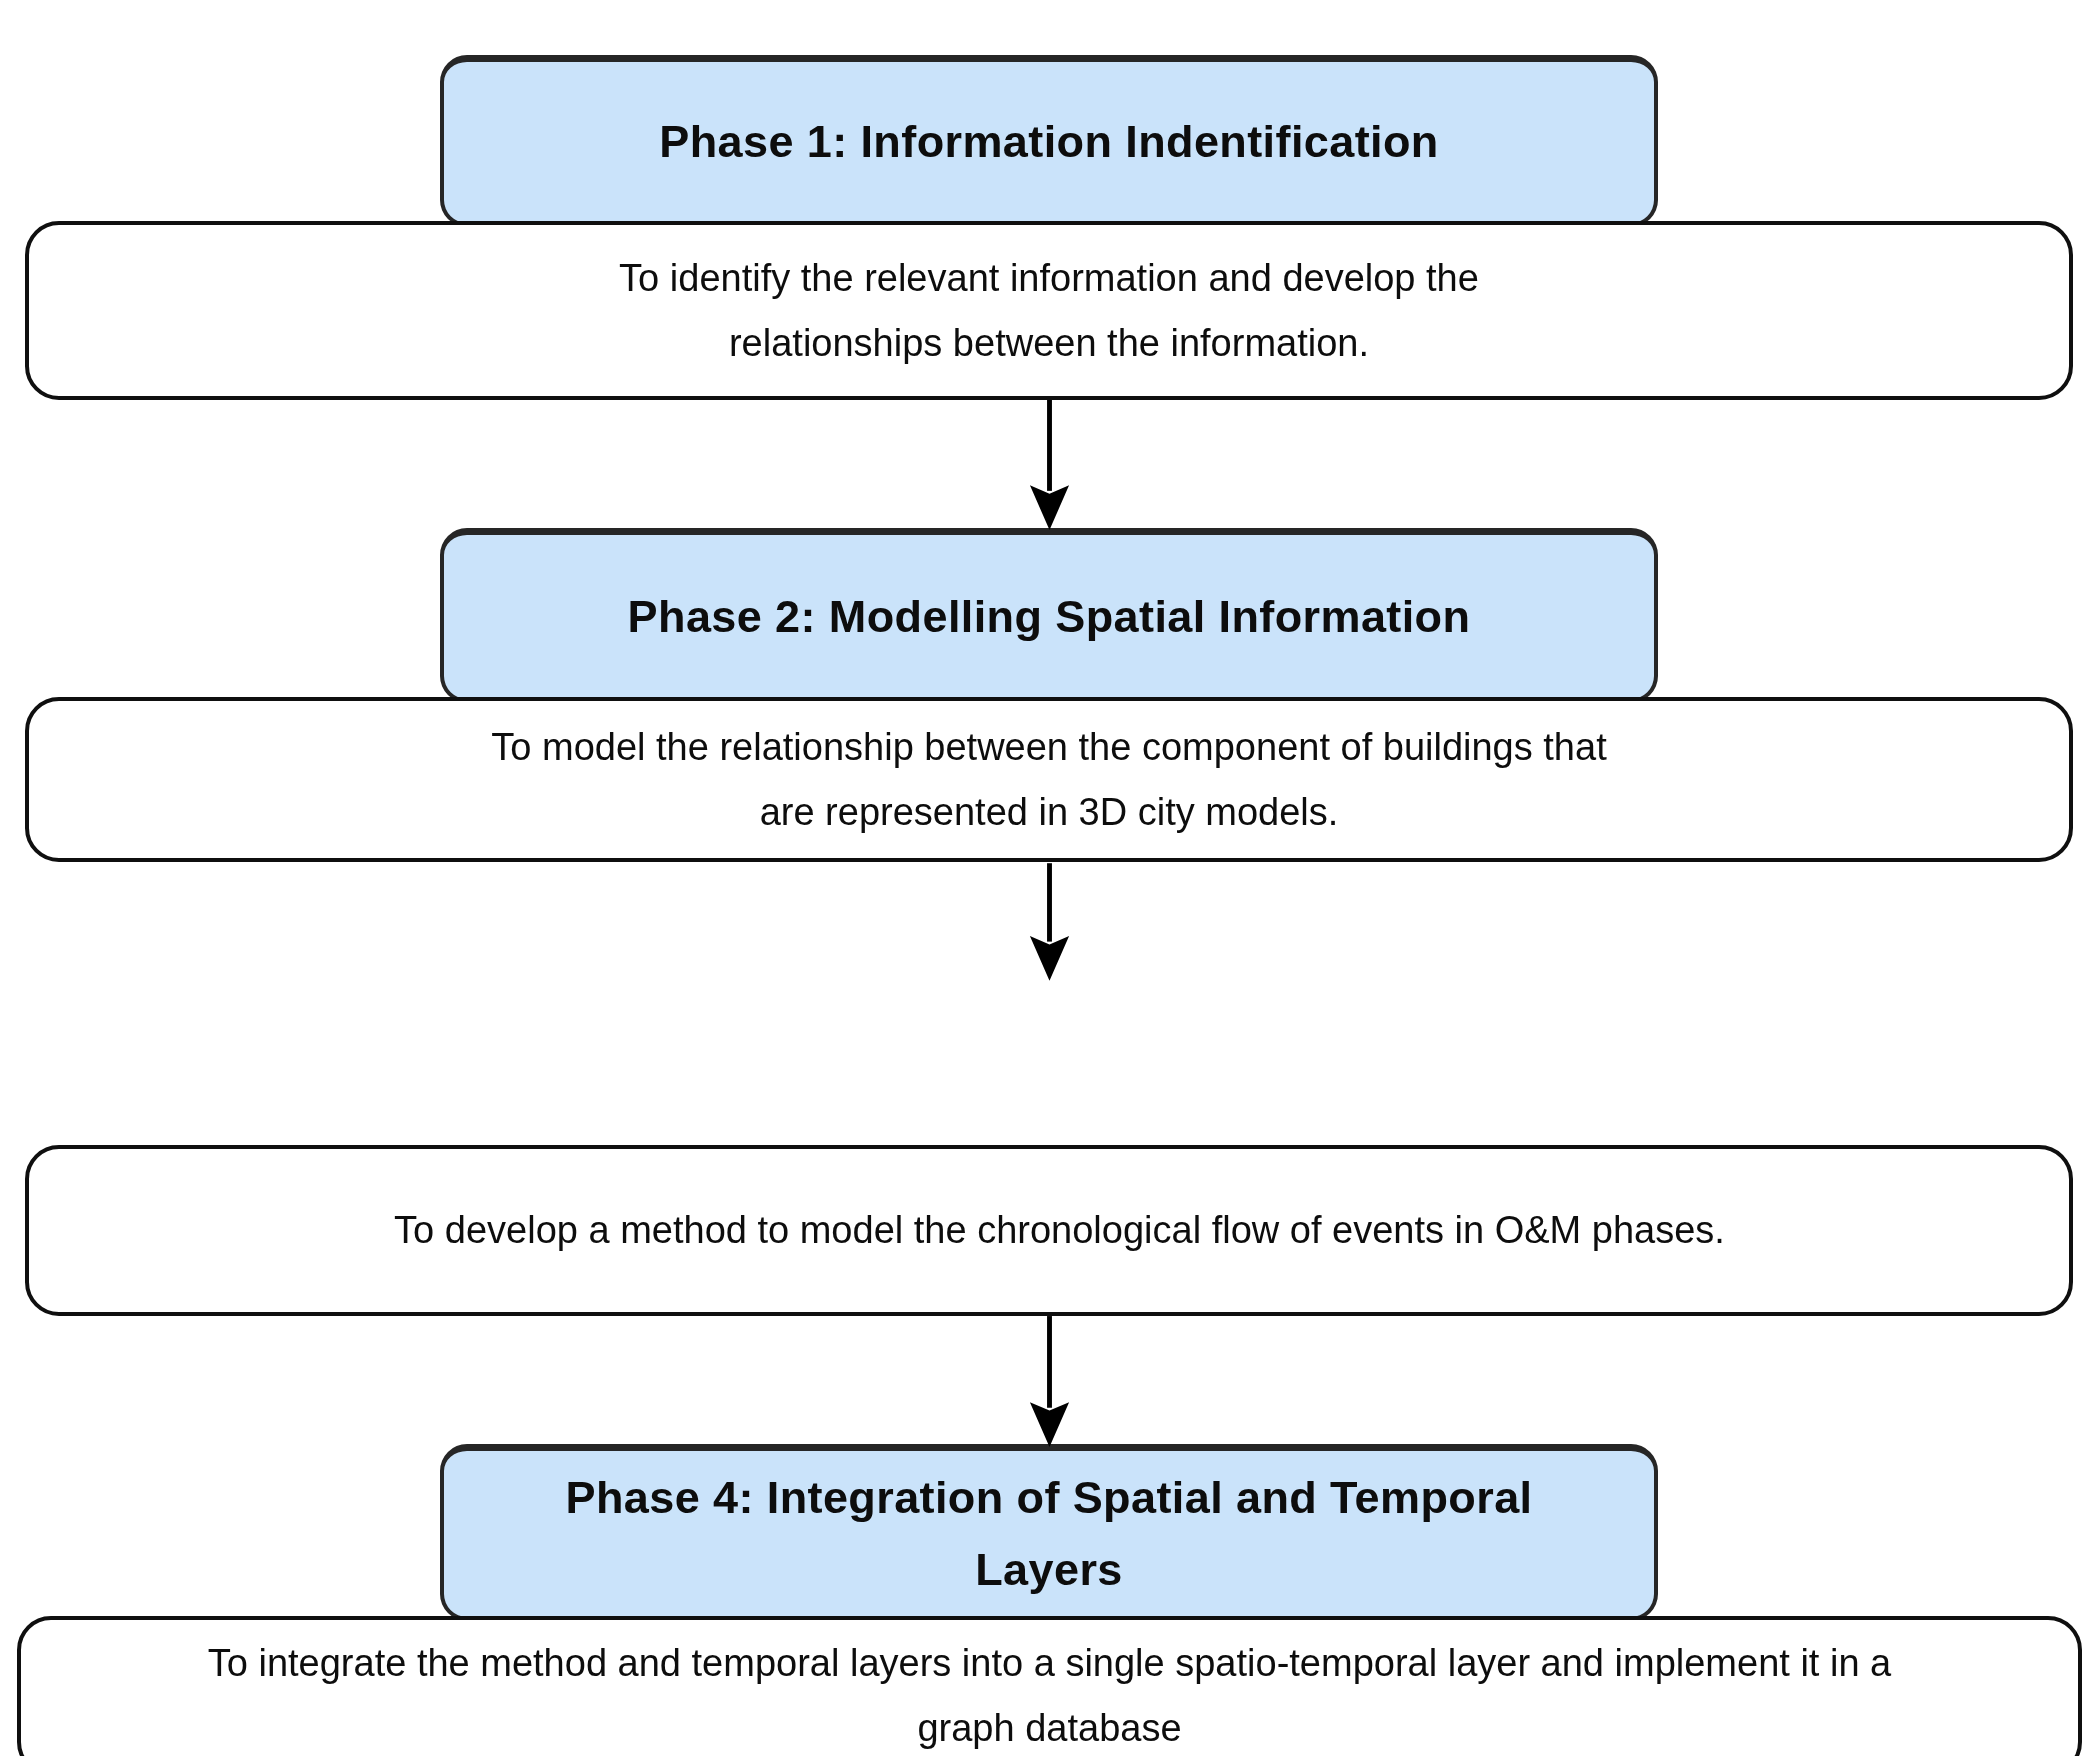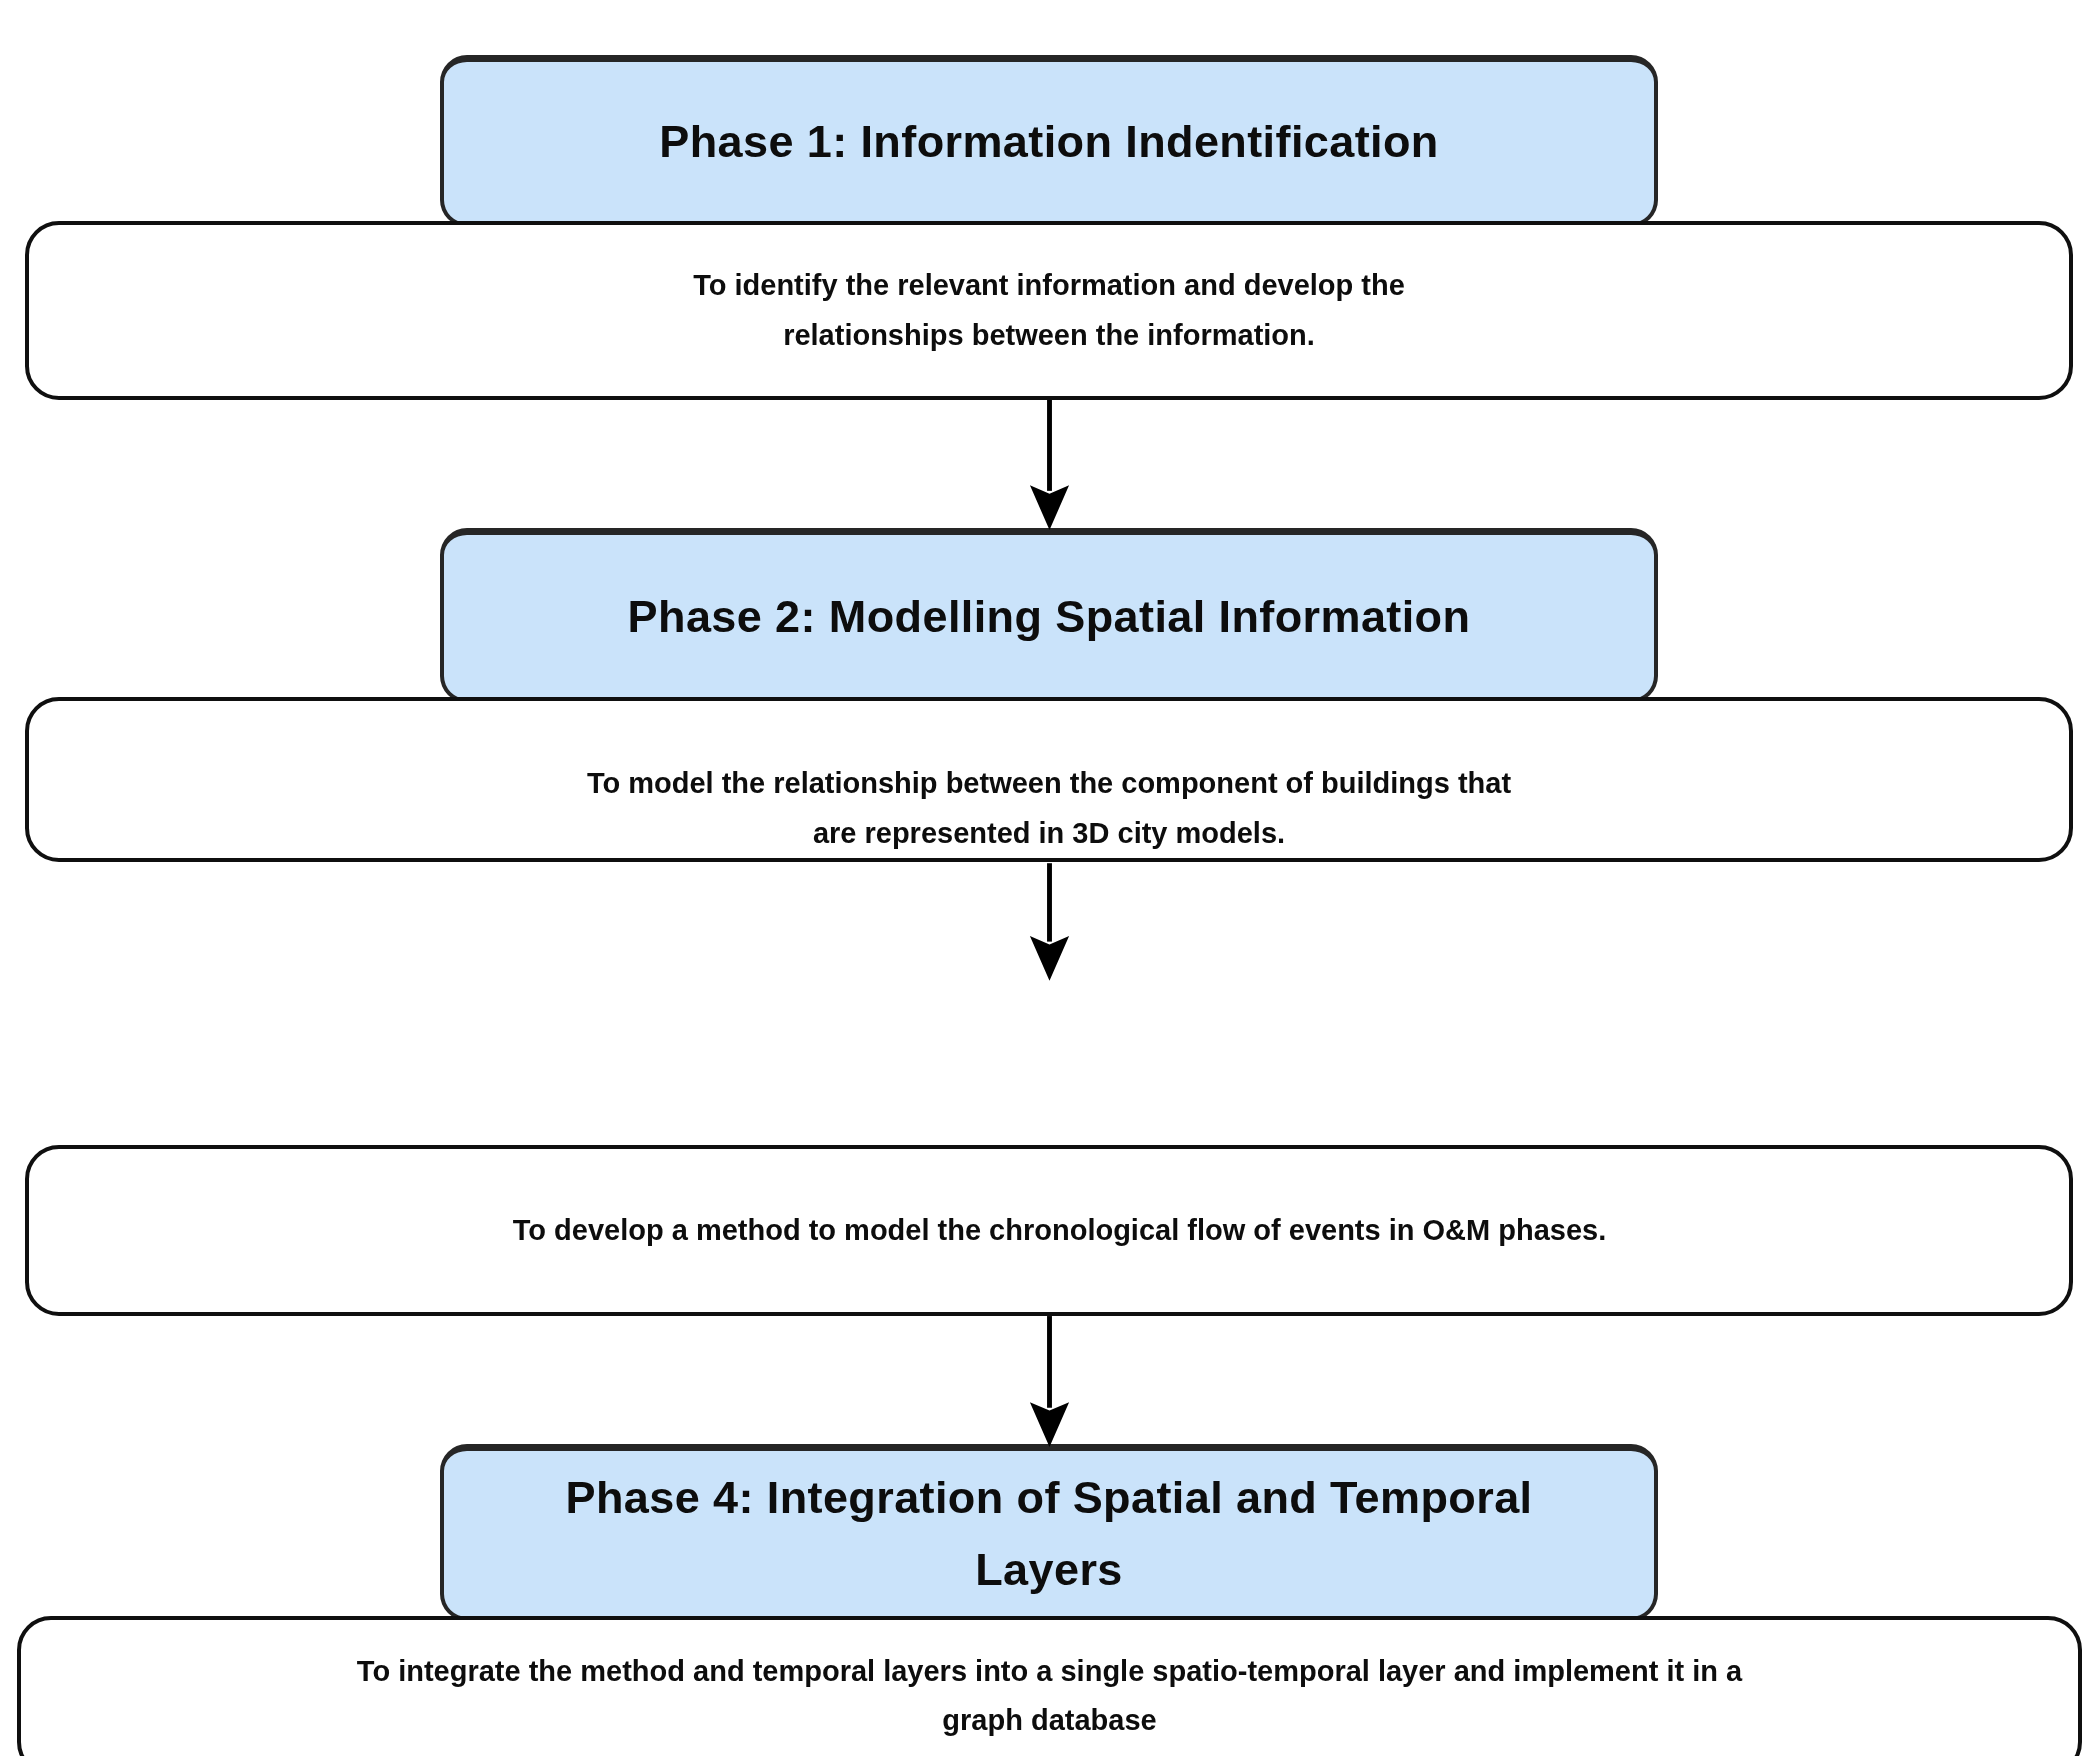--- a/index.html
+++ b/index.html
@@ -47,37 +47,37 @@
     border: 4.9px solid #0f0f0f;
     border-radius: 34px;
     box-sizing: border-box;
     display: flex;
     align-items: center;
     justify-content: center;
     text-align: center;
     z-index: 2;
   }
   .desc-text {
-    font-size: 29px;
-    font-weight: 700;
+    font-size: 38px;
+    font-weight: 400;
     line-height: 1.7;
     white-space: pre-line;
   }
   .flow-arrow {
     position: absolute;
     left: 1025px;
     width: 49px;
     z-index: 3;
   }
   
   #blue1  { top: 24.5px;   height: 172px; }
   #white1 { top: 191px;  height: 179px; }
   #arrow1 { top: 370px;  height: 130px; }
   #blue2  { top: 498px;  height: 175px; }
-  #white2 { top: 667px;  height: 165px; align-items: flex-end; }
+  #white2 { top: 667px;  height: 165px; }
   #arrow2 { top: 833px; height: 118px; }
   #blue3  { top: 946px; height: 174px; }
   #white3 { top: 1115px; height: 171px; padding-left: 21px; }
   #arrow3 { top: 1286px; height: 131px; }
   #blue4  { top: 1414px; height: 177px; }
   #white4 { top: 1586px; height: 160px; left: 17px; width: 2065px; }
 </style>
 </head>
 <body>
 

